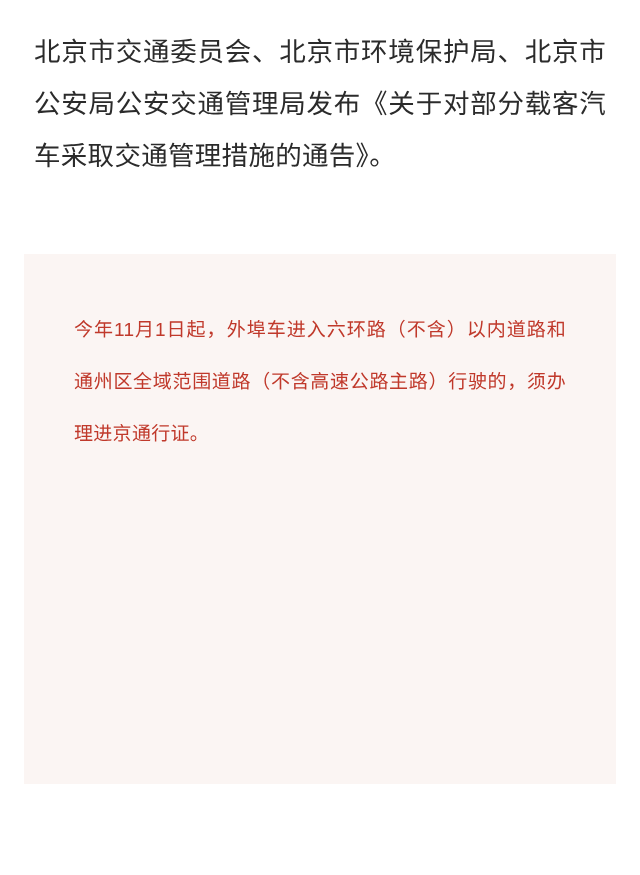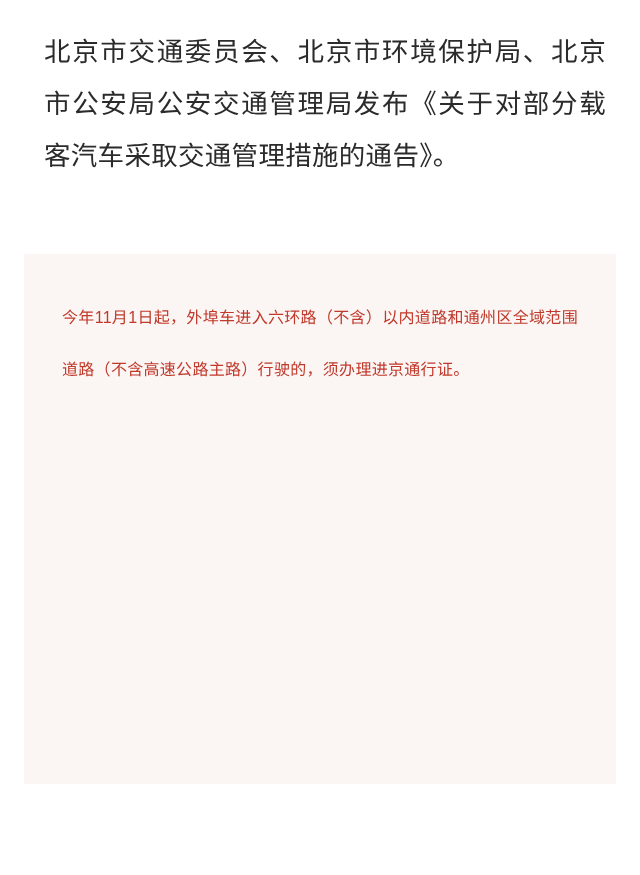--- a/index.html
+++ b/index.html
@@ -14,45 +14,45 @@
     overflow: hidden;
   }
   .page {
     position: relative;
     width: 640px;
     height: 875px;
     background: #ffffff;
     box-sizing: border-box;
   }
   .intro-block {
-    padding: 26px 34px 0 44px;
+    padding: 26px 34px 0 34px;
   }
   .intro-paragraph {
     font-size: 26.5px;
     line-height: 52px;
     color: #2b2b2b;
     letter-spacing: 0.3px;
     text-align: justify;
     margin: 0;
     word-break: break-all;
   }
   .highlight-card {
     margin: 72px 24px 0 24px;
     background: #fbf5f3;
     padding: 34px 34px 40px 34px;
     box-sizing: border-box;
     min-height: 530px;
   }
   .highlight-paragraph {
-    font-size: 16px;
+    font-size: 19px;
     line-height: 52px;
     color: #c0392b;
     letter-spacing: 0.3px;
     text-align: justify;
-    margin: 4px;
+    margin: 16px;
     word-break: break-all;
   }
   .highlight-paragraph + .highlight-paragraph {
     margin-top: 52px;
   }
 </style>
 </head>
 <body>
 
 <div class="page">

